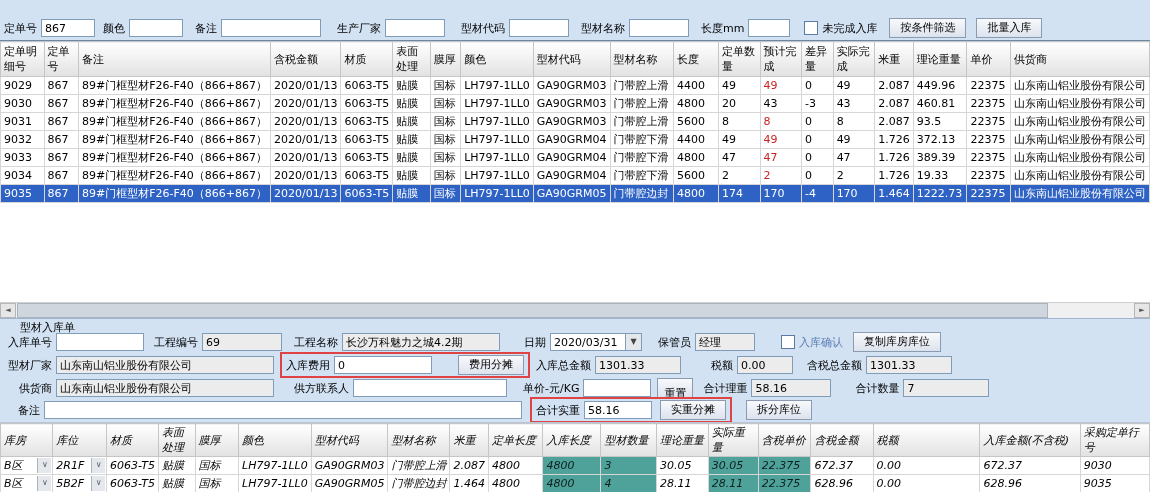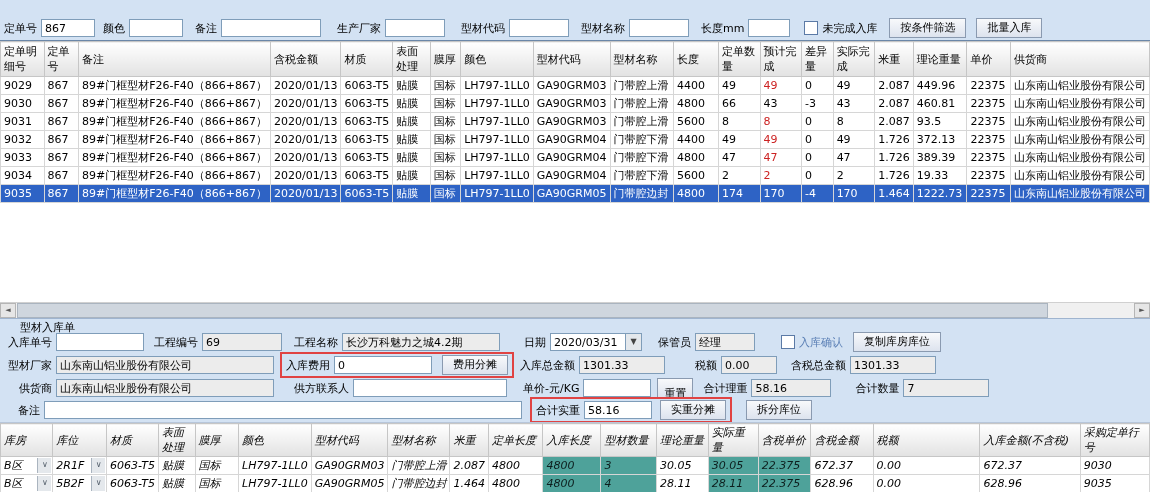--- a/index.html
+++ b/index.html
@@ -171,21 +171,21 @@
             <td>867</td>
             <td>89#门框型材F26-F40（866+867）</td>
             <td>2020/01/13</td>
             <td>6063-T5</td>
             <td>贴膜</td>
             <td>国标</td>
             <td>LH797-1LL0</td>
             <td>GA90GRM03</td>
             <td>门带腔上滑</td>
             <td>4800</td>
-            <td>66</td>
+            <td>20</td>
             <td>43</td>
             <td>-3</td>
             <td>43</td>
             <td>2.087</td>
             <td>460.81</td>
             <td>22375</td>
             <td>山东南山铝业股份有限公司</td>
           </tr>
           <tr class="">
             <td>9031</td>
@@ -325,21 +325,21 @@
     <span class="blue-label">入库确认</span>
     <span class="btn" style="margin-left:10px">复制库房库位</span>
   </div>
 
   <div class="frow" id="rowB">
     <span class="lbl" style="width:52px">型材厂家</span>
     <input class="tb ro" style="width: 218px;" value="山东南山铝业股份有限公司">
     <span class="hl" style="margin-left:6px">
       <span class="lbl">入库费用</span>
       <input class="tb" style="width: 98px;" value="0">
-      <span class="btn" style="margin-left:10px">费用分摊</span>
+      <span class="btn" style="margin-left:26px">费用分摊</span>
     </span>
     <span class="lbl" style="margin-left:4px">入库总金额</span>
     <input class="tb ro" style="width: 86px;" value="1301.33">
     <span class="lbl" style="margin-left:30px">税额</span>
     <input class="tb ro" style="width: 56px;" value="0.00">
     <span class="lbl" style="margin-left:14px">含税总金额</span>
     <input class="tb ro" style="width: 86px;" value="1301.33">
   </div>
 
   <div class="frow" id="rowC">

